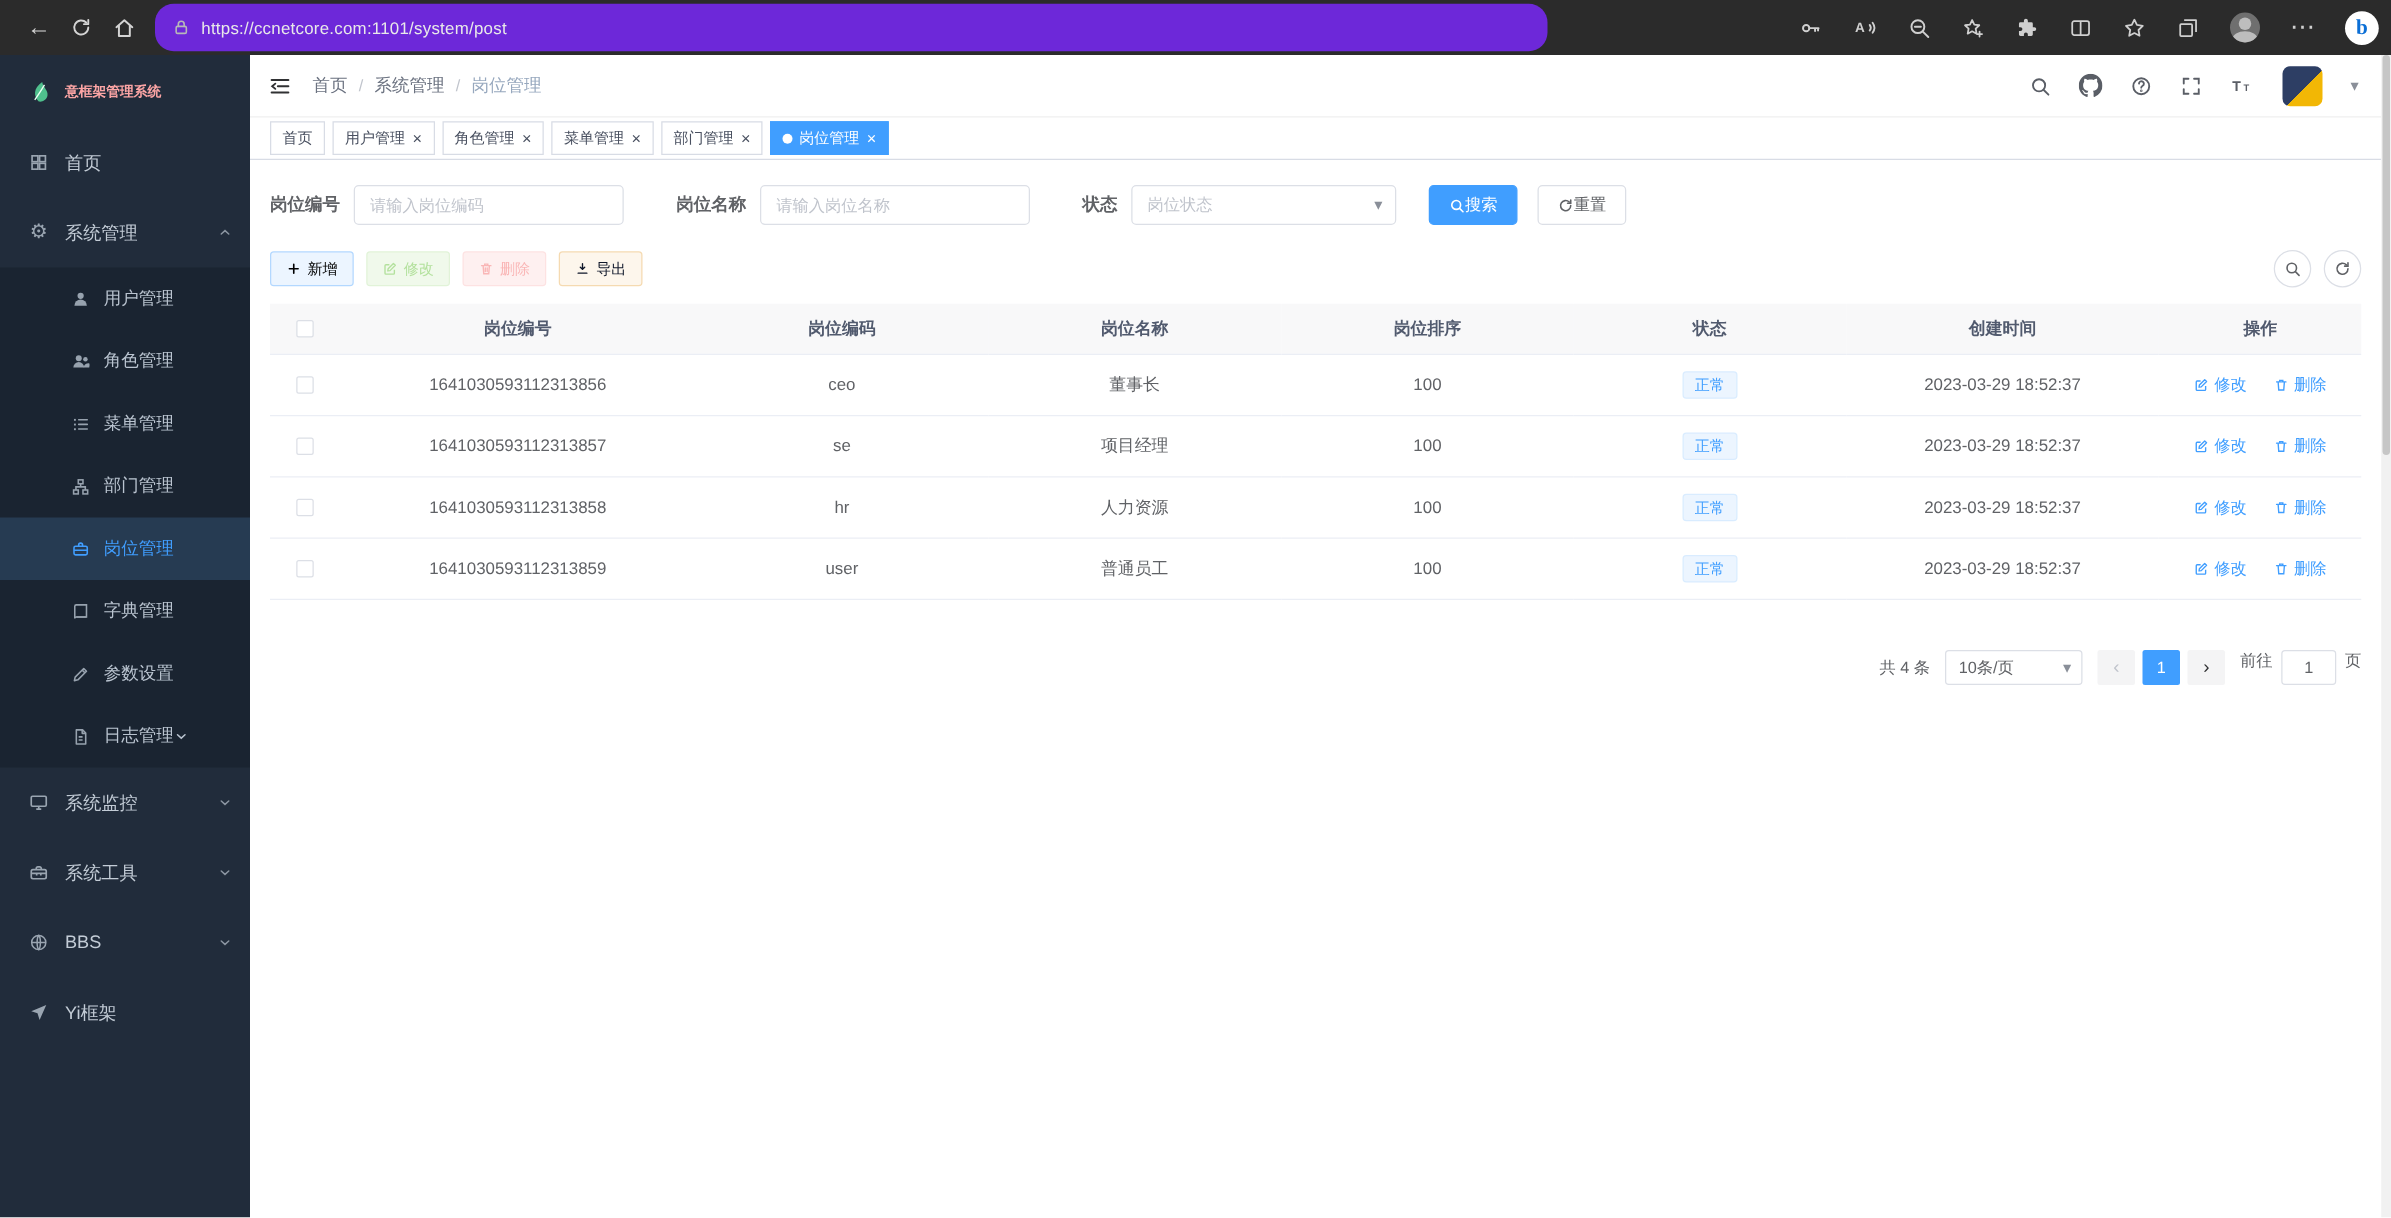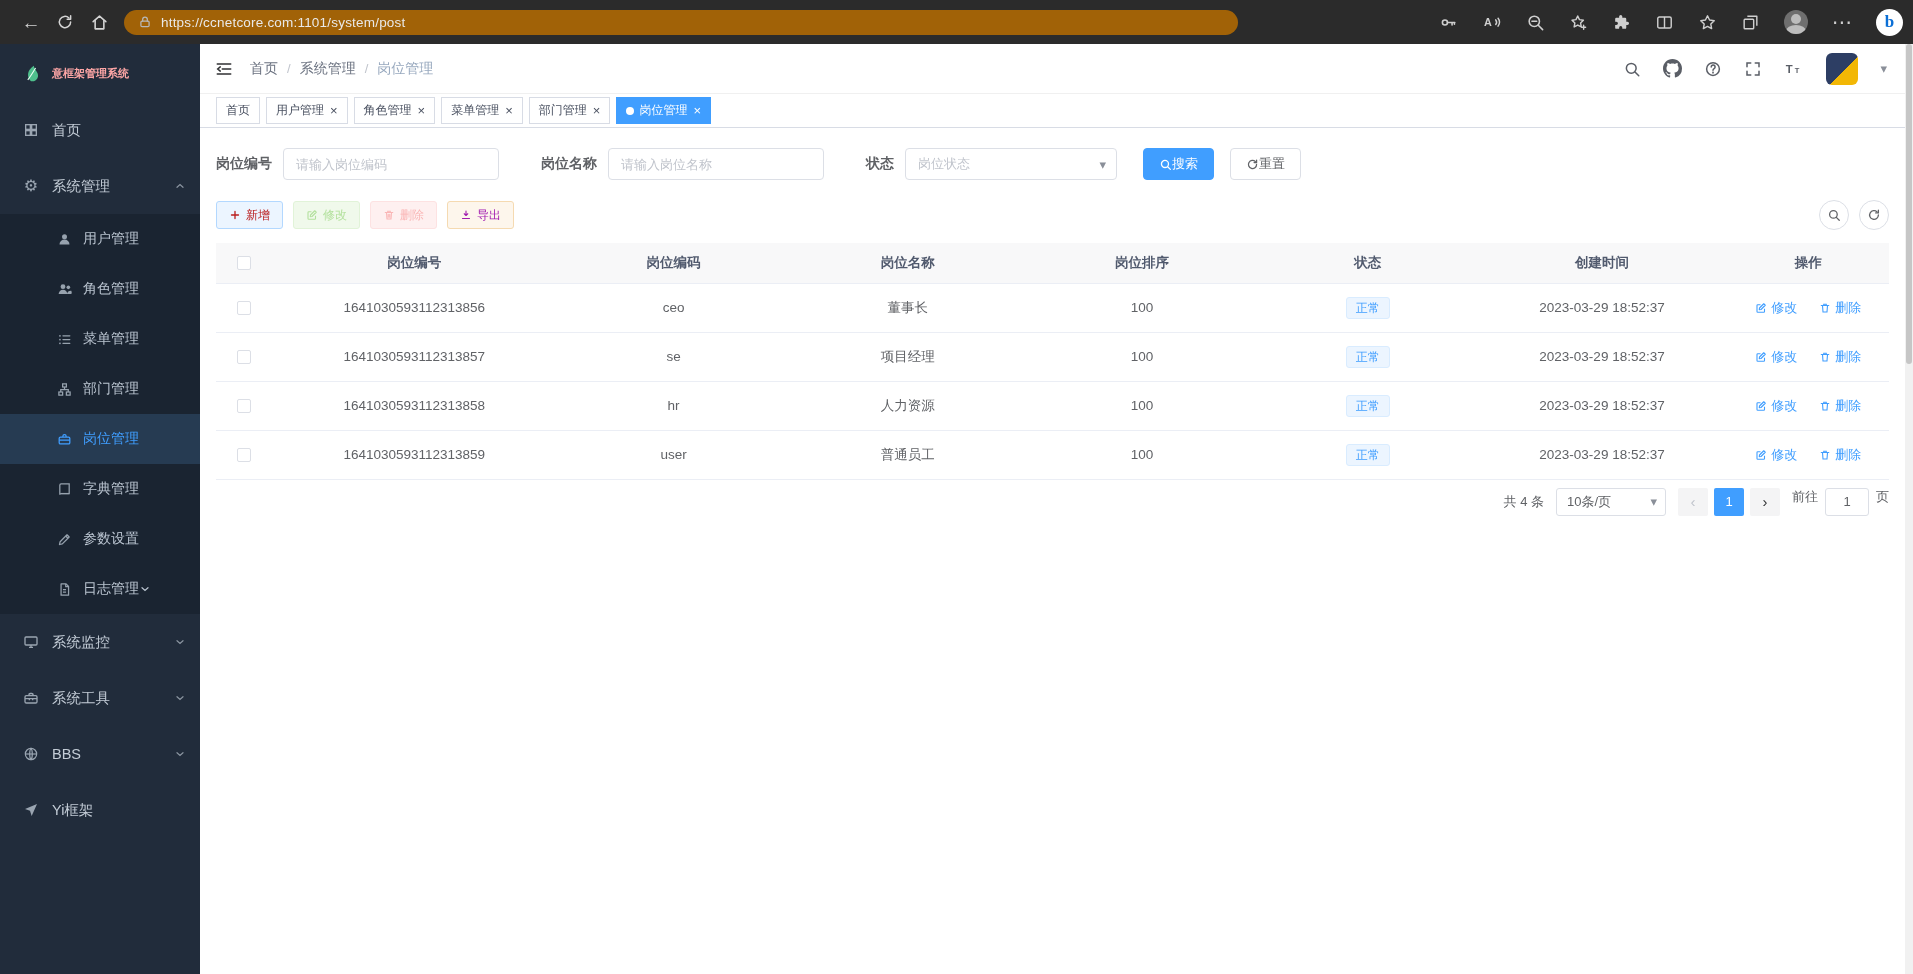--- a/index.html
+++ b/index.html
@@ -4,21 +4,21 @@
 <style>
   * { box-sizing: border-box; margin: 0; padding: 0; }
   html,body { width:1913px; height:974px; overflow:hidden; }
   body { font-family:"Liberation Sans","DejaVu Sans",sans-serif; background:#fff; }
   .screen { width:1913px; height:974px; display:flex; flex-direction:column; }
 
   
   .chrome { height:44px; background:#2b2b2b; display:flex; align-items:center; padding:0 10px 0 14px; flex:none; }
   .chrome .cbtn { width:34px; height:34px; display:flex; align-items:center; justify-content:center; color:#d4d4d4; border-radius:6px; flex:none; }
   .chrome .cbtn .uni { font-size:19px; line-height:1; }
-  .addr { width:1114px; height:25px; background:#a16207; border-radius:15px; margin-left:8px; display:flex; align-items:center; padding:0 14px; flex:none; }
+  .addr { width:1114px; height:38px; background:#6d28d9; border-radius:15px; margin-left:8px; display:flex; align-items:center; padding:0 14px; flex:none; }
   .addr .lock { color:#b8b8b8; margin-right:9px; display:flex; }
   .addr .url { color:#e9e9e9; font-size:13.5px; letter-spacing:.2px; white-space:nowrap; }
   .chrome-right { margin-left:auto; display:flex; align-items:center; gap:24px; color:#cfcfcf; }
   .chrome-right .cicon { display:flex; align-items:center; justify-content:center; }
   .chrome-right .uni { font-size:20px; line-height:1; }
   .avatar-chrome { width:24px; height:24px; border-radius:50%; background:#6f6f6f; position:relative; overflow:hidden; flex:none; }
   .avatar-chrome::before { content:""; position:absolute; left:7px; top:4px; width:10px; height:10px; border-radius:50%; background:#bdbdbd; }
   .avatar-chrome::after { content:""; position:absolute; left:2px; top:15px; width:20px; height:12px; border-radius:50%; background:#bdbdbd; }
   .bing { width:27px; height:27px; border-radius:50%; background:#fff; display:flex; align-items:center; justify-content:center; color:#0b6fd6; font-weight:bold; font-size:17px; font-family:"Liberation Serif","DejaVu Serif",serif; }
   svg.ico { display:block; }
@@ -70,42 +70,42 @@
   .f-input::placeholder { color:#c0c4cc; }
   .f-sel { width:212px; height:32px; border:1px solid #dcdfe6; border-radius:4px; padding:0 10px 0 12px; font-size:13px; color:#c0c4cc; background:#fff; display:flex; align-items:center; justify-content:space-between; cursor:pointer; }
   .f-gap { width:42px; flex:none; }
   .f-gap-sm { width:26px; flex:none; }
   .btn { height:32px; border-radius:4px; font-size:13px; display:inline-flex; align-items:center; gap:0; padding:0 15px; cursor:pointer; border:1px solid transparent; white-space:nowrap; }
   .btn-primary { background:#409eff; border-color:#409eff; color:#fff; }
   .btn-default { background:#fff; border-color:#dcdfe6; color:#606266; }
 
   .toolbar-row { display:flex; align-items:center; gap:10px; margin-bottom:13px; }
   .btn-mini { height:28px; padding:0 12px; border-radius:3px; font-size:12px; display:inline-flex; align-items:center; gap:5px; border:1px solid; cursor:pointer; white-space:nowrap; }
-  .bm-add { color:#b91c1c; background:#ecf5ff; border-color:#b3d8ff; }
+  .bm-add { color:#000000; background:#ecf5ff; border-color:#b3d8ff; }
   .bm-edit { color:#b3e19d; background:#f0f9eb; border-color:#e1f3d8; cursor:not-allowed; }
   .bm-del { color:#fab6b6; background:#fef0f0; border-color:#fde2e2; cursor:not-allowed; }
-  .bm-exp { color:#a21caf; background:#fdf6ec; border-color:#f5dab1; }
+  .bm-exp { color:#0f172a; background:#fdf6ec; border-color:#f5dab1; }
   .tool-right { margin-left:auto; display:flex; gap:10px; }
   .circle-btn { width:30px; height:30px; border-radius:50%; border:1px solid #dcdfe6; background:#fff; color:#606266; display:flex; align-items:center; justify-content:center; cursor:pointer; }
 
   table.grid { width:100%; border-collapse:collapse; table-layout:fixed; }
   .grid th { background:#f8f8f9; color:#515a6e; font-size:13.5px; font-weight:bold; height:40px; text-align:center; border-bottom:1px solid #ebeef5; }
   .grid td { height:49px; text-align:center; font-size:13.5px; color:#606266; border-bottom:1px solid #ebeef5; overflow:hidden; white-space:nowrap; }
   .col-cb { width:56px; }
   .col-id { width:17%; }
   .col-code { width:14%; }
   .col-name { width:14%; }
   .col-sort { width:14%; }
   .col-status { width:13%; }
   .col-time { width:15%; }
   .checkbox { width:14px; height:14px; border:1px solid #dcdfe6; border-radius:2px; background:#fff; display:inline-block; vertical-align:middle; cursor:pointer; }
   .tag-normal { display:inline-block; height:22px; line-height:20px; padding:0 9px; font-size:12px; color:#409eff; background:#ecf5ff; border:1px solid #d9ecff; border-radius:3px; }
   .oplink { color:#409eff; font-size:13px; display:inline-flex; align-items:center; gap:4px; margin:0 9px; cursor:pointer; }
 
-  .pagination { display:flex; align-items:center; justify-content:flex-end; gap:12px; margin-top:8px; font-size:13px; color:#606266; }
+  .pagination { display:flex; align-items:center; justify-content:flex-end; gap:12px; margin-top:40px; font-size:13px; color:#606266; }
   .pg-size { width:110px; height:28px; border:1px solid #dcdfe6; border-radius:3px; padding:0 8px 0 10px; display:flex; align-items:center; justify-content:space-between; color:#606266; cursor:pointer; background:#fff; }
   .pg-arrows { display:flex; align-items:center; gap:6px; }
   .pg-btn { width:30px; height:28px; background:#f4f4f5; border-radius:2px; display:flex; align-items:center; justify-content:center; font-size:15px; color:#303133; cursor:pointer; }
   .pg-btn.disabled { color:#c0c4cc; }
   .pg-btn.active { background:#409eff; color:#fff; font-size:13px; cursor:default; }
   .goto { display:flex; align-items:flex-start; gap:7px; }
   .goto-input { width:44px; height:28px; border:1px solid #dcdfe6; border-radius:3px; text-align:center; font-size:13px; color:#606266; outline:none; }
 
   
   .scroll-track { width:8px; background:#f1f1f1; position:relative; flex:none; }

